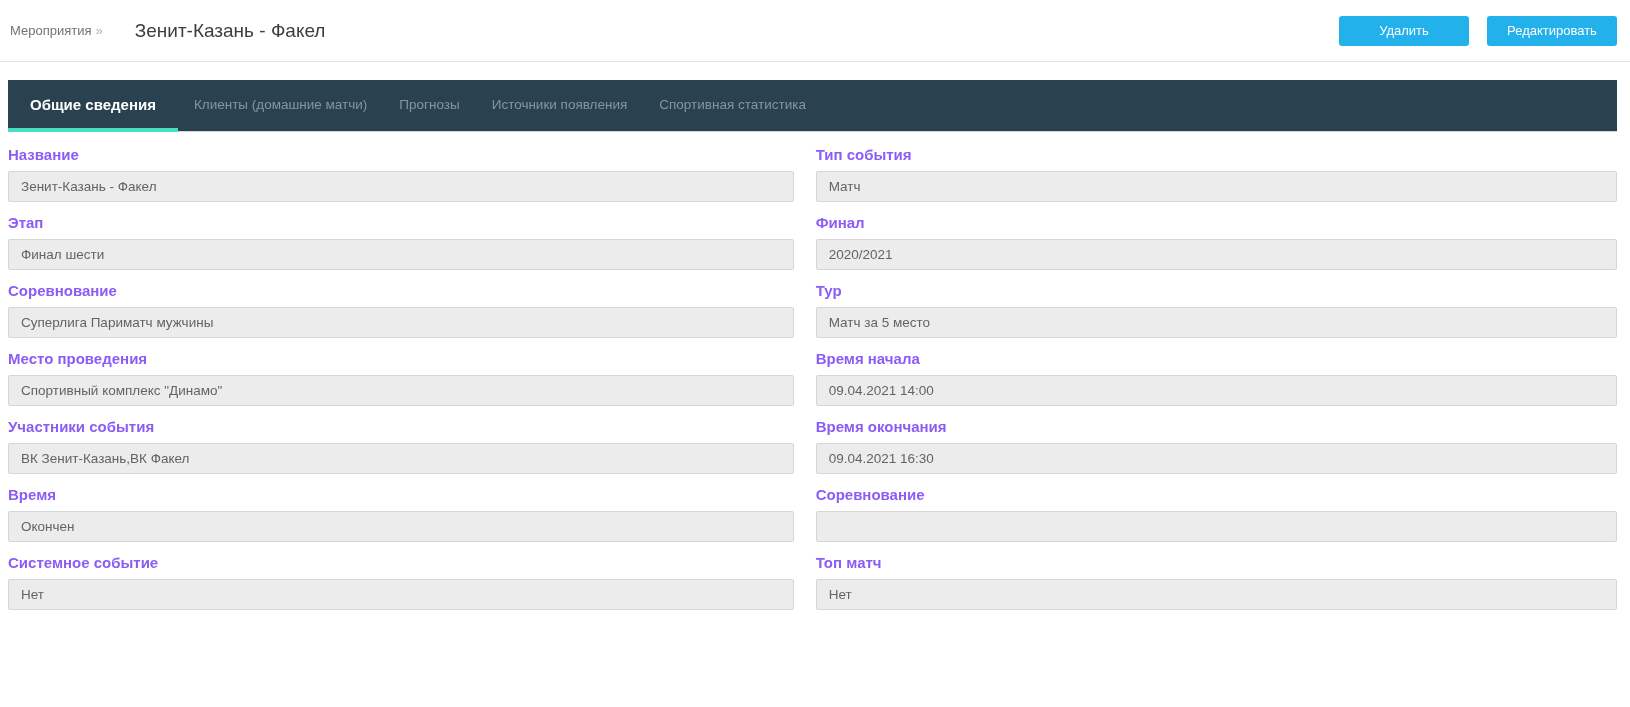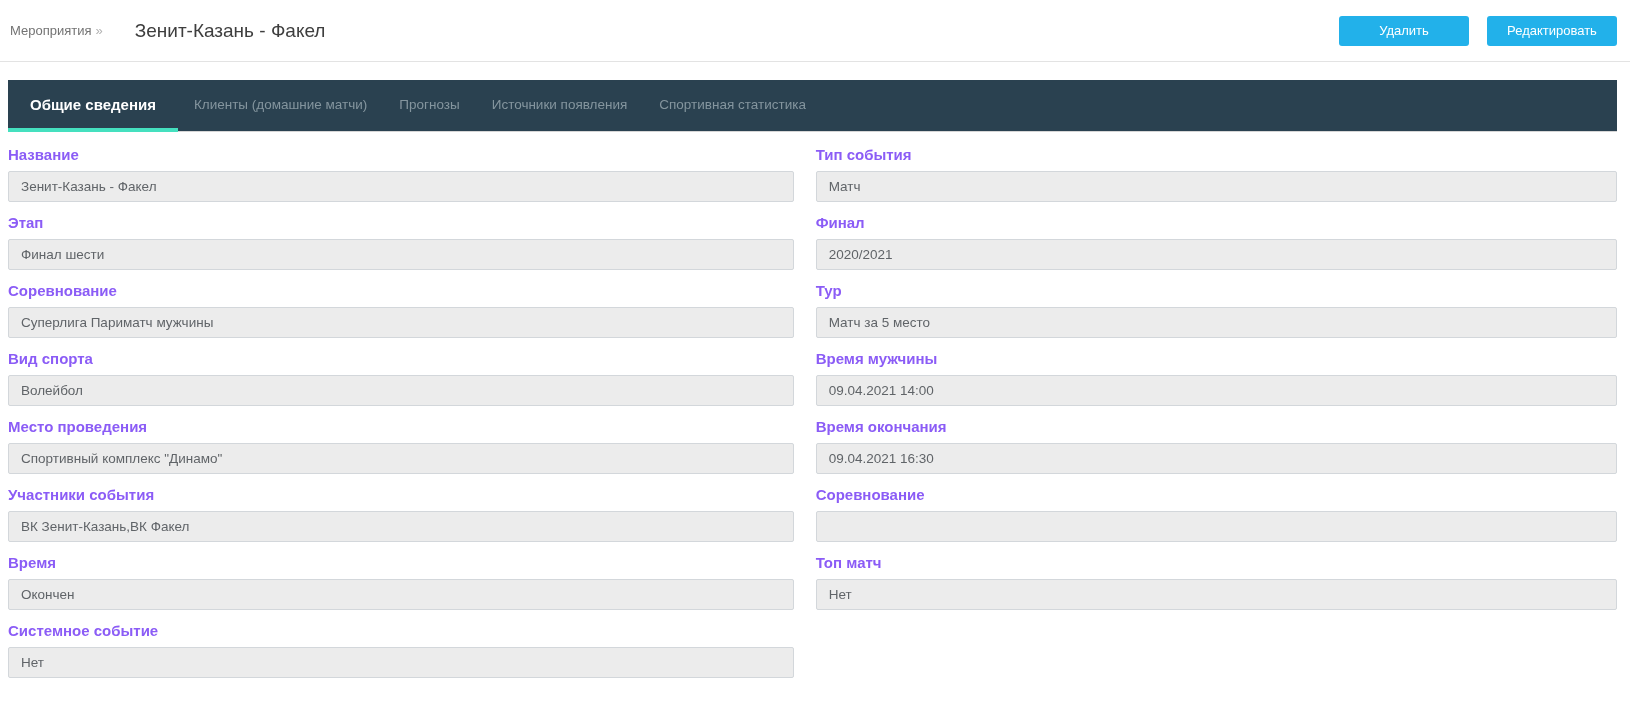--- a/index.html
+++ b/index.html
@@ -106,24 +106,20 @@
     </div>
     <div class="field">
       <div class="field-label">Этап</div>
       <input class="field-input" readonly="" value="Финал шести" style="">
     </div>
     <div class="field">
       <div class="field-label">Соревнование</div>
       <input class="field-input" readonly="" value="Суперлига Париматч мужчины" style="">
     </div>
     <div class="field">
-      <div class="field-label">Вид спорта</div>
-      <input class="field-input" readonly="" value="Волейбол" style="">
-    </div>
-    <div class="field">
       <div class="field-label">Место проведения</div>
       <input class="field-input" readonly="" value="Спортивный комплекс &quot;Динамо&quot;" style="">
     </div>
     <div class="field">
       <div class="field-label">Участники события</div>
       <input class="field-input" readonly="" value="ВК Зенит-Казань,ВК Факел" style="">
     </div>
     <div class="field">
       <div class="field-label">Время</div>
       <input class="field-input" readonly="" value="Окончен" style="">
@@ -141,21 +137,21 @@
     </div>
     <div class="field">
       <div class="field-label">Финал</div>
       <input class="field-input" readonly="" value="2020/2021" style="">
     </div>
     <div class="field">
       <div class="field-label">Тур</div>
       <input class="field-input" readonly="" value="Матч за 5 место" style="">
     </div>
     <div class="field">
-      <div class="field-label">Время мужчины</div>
+      <div class="field-label">Время начала</div>
       <input class="field-input" readonly="" value="09.04.2021 14:00" style="">
     </div>
     <div class="field">
       <div class="field-label">Время окончания</div>
       <input class="field-input" readonly="" value="09.04.2021 16:30" style="">
     </div>
     <div class="field">
       <div class="field-label">Соревнование</div>
       <input class="field-input" readonly="" value="" style="">
     </div>

